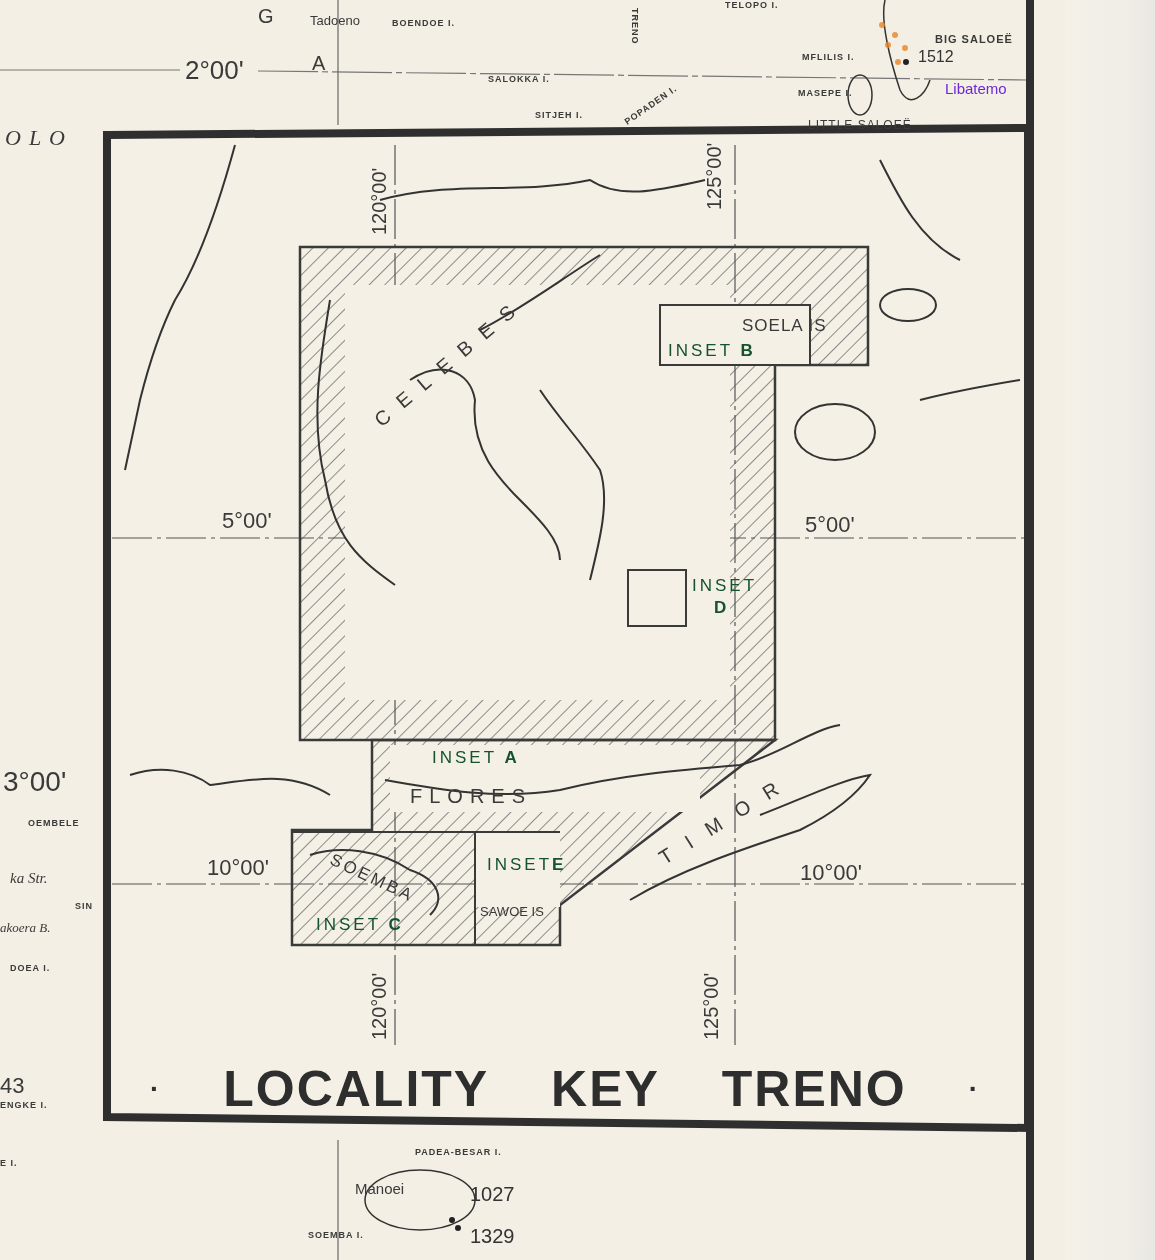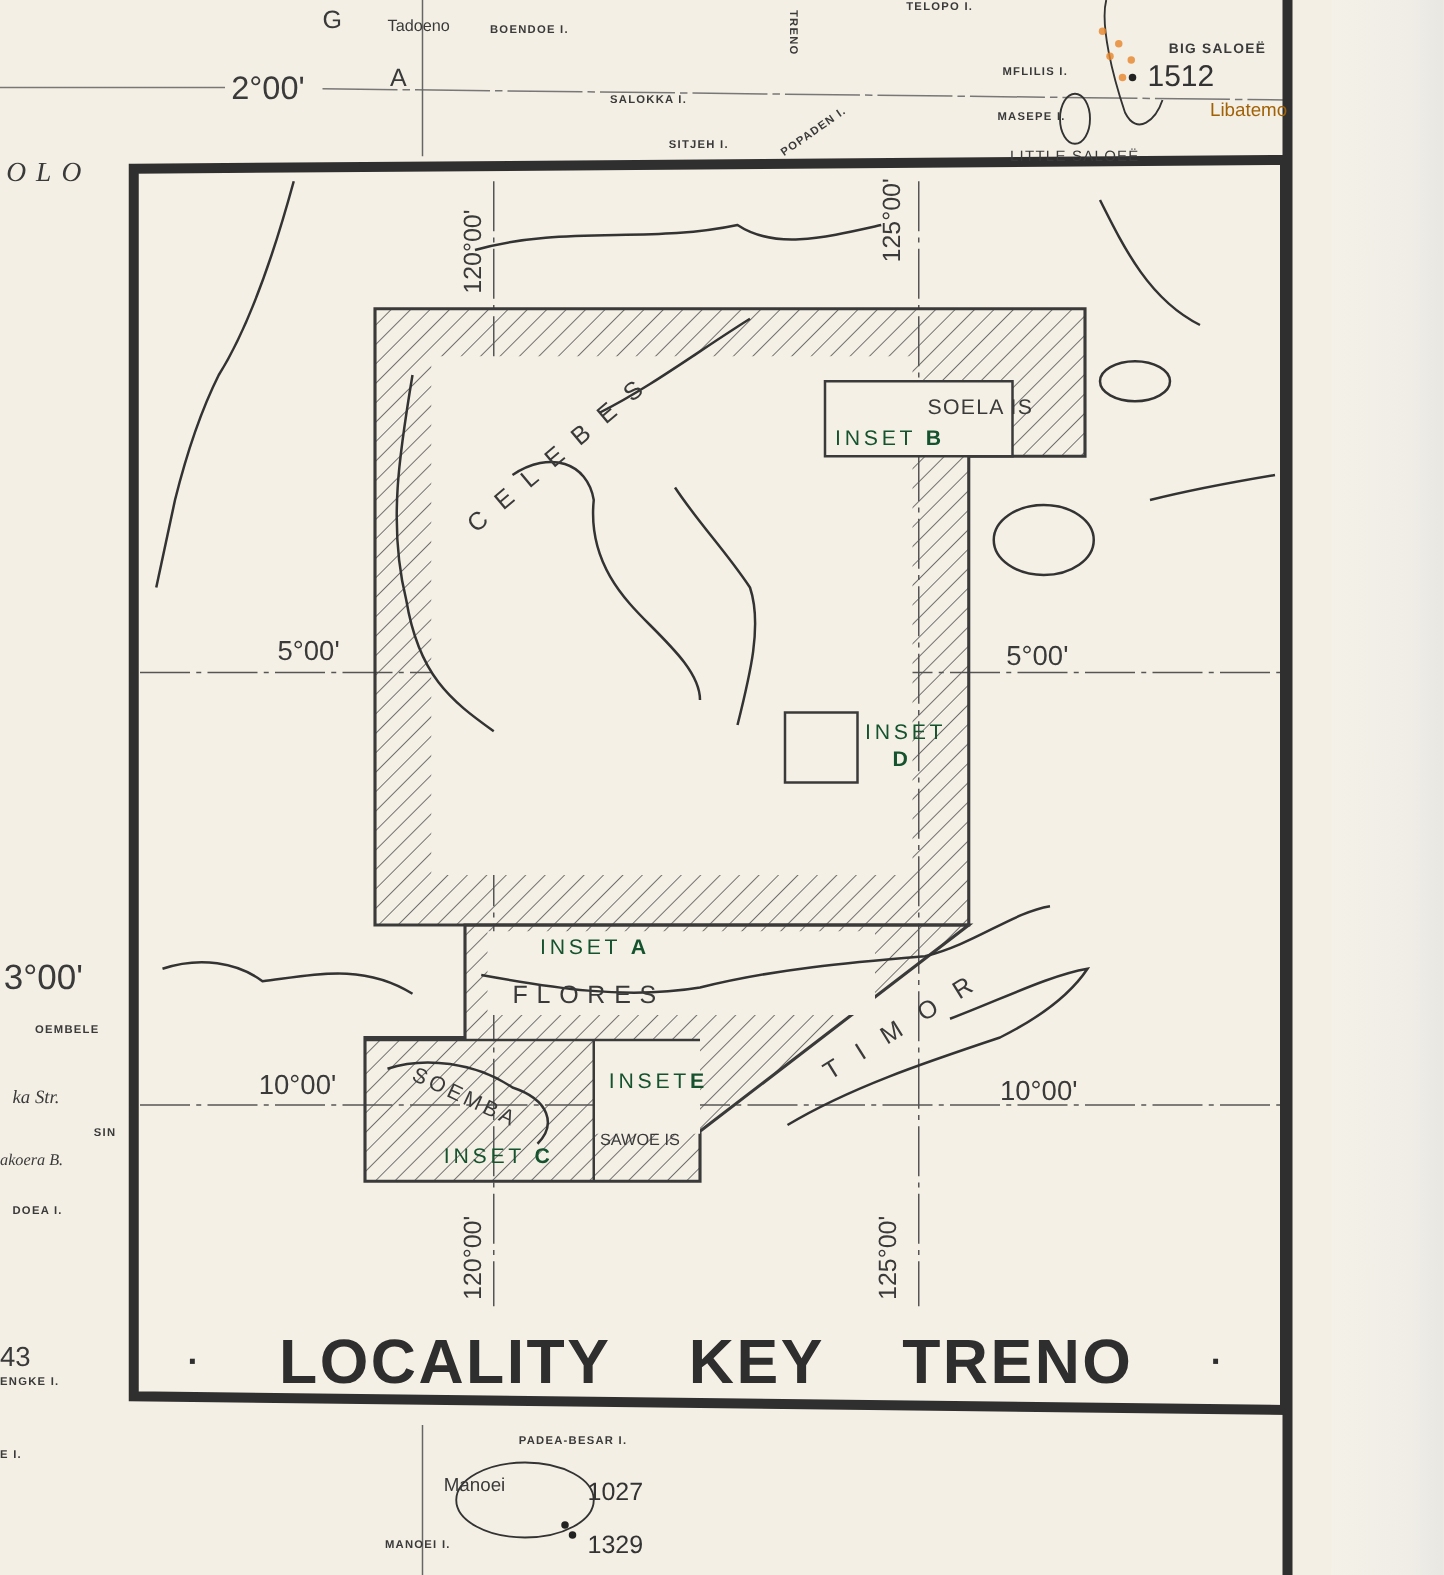--- a/index.html
+++ b/index.html
@@ -2,21 +2,21 @@
 <html><head>
 <meta charset="utf-8">
 <style>
   html,body{margin:0;padding:0;}
   body{width:1155px;height:1260px;position:relative;overflow:hidden;background:#f3efe4;font-family:"Liberation Sans",sans-serif;color:#333;}
   .paper-edge{position:absolute;right:0;top:0;width:90px;height:1260px;background:linear-gradient(90deg,#f4f1e8,#efede6 70%,#e9e7e2);}
   svg.map{position:absolute;left:0;top:0;}
   .lbl{position:absolute;white-space:nowrap;color:#3a3a3a;}
   .small{font-size:9px;font-weight:bold;letter-spacing:1px;}
   .coord{font-family:"Liberation Sans",sans-serif;font-size:22px;color:#3a3a3a;}
-  .num{font-size:24px;color:#333;}
+  .num{font-size:16px;color:#333;}
   .title{position:absolute;left:150px;top:1060px;width:830px;font-size:50px;font-weight:bold;color:#2e2e2e;letter-spacing:2px;display:flex;justify-content:space-between;align-items:center;}
   .title .dot{font-size:28px;}
   .inset{position:absolute;font-size:17px;letter-spacing:3px;color:#14532d;}
   .vert{transform:rotate(-90deg);transform-origin:left top;}
 </style>
 </head>
 <body>
 
 <div class="paper-edge"></div>
 
@@ -92,57 +92,57 @@
 <div class="lbl small" style="left:392px;top:18px;">BOENDOE I.</div>
 <div class="lbl small" style="left:488px;top:74px;">SALOKKA I.</div>
 <div class="lbl small" style="left:535px;top:110px;">SITJEH I.</div>
 <div class="lbl small" style="left:620px;top:100px;transform:rotate(-35deg);">POPADEN I.</div>
 <div class="lbl small" style="left:640px;top:8px;transform:rotate(90deg);transform-origin:left top;">TRENO</div>
 <div class="lbl small" style="left:725px;top:0px;">TELOPO I.</div>
 <div class="lbl small" style="left:802px;top:52px;text-align:right;">MFLILIS I.</div>
 <div class="lbl small" style="left:798px;top:88px;">MASEPE I.</div>
 <div class="lbl" style="left:808px;top:118px;font-size:12px;letter-spacing:1px;">LITTLE SALOEË</div>
 <div class="lbl small" style="left:935px;top:33px;font-size:11px;">BIG SALOEË</div>
-<div class="lbl" style="left:945px;top:80px;font-size:15px;color:#a16207;margin-left:23px;">Libatemo</div>
+<div class="lbl" style="left:945px;top:80px;font-size:15px;color:#6d28d9;">Libatemo</div>
 <div class="lbl num" style="left:918px;top:48px;">1512</div>
 
 <div class="lbl coord" style="left:3px;top:766px;font-size:28px;">3°00'</div>
 <div class="lbl small" style="left:28px;top:818px;">OEMBELE</div>
 <div class="lbl small" style="left:75px;top:853px;margin-top:48px;">SIN</div>
 <div class="lbl" style="left:10px;top:870px;font-size:15px;font-style:italic;font-family:'Liberation Serif',serif;">ka Str.</div>
 <div class="lbl" style="left:0px;top:920px;font-size:13px;font-style:italic;font-family:'Liberation Serif',serif;">akoera B.</div>
 <div class="lbl small" style="left:10px;top:963px;">DOEA I.</div>
 <div class="lbl" style="left:0px;top:1073px;font-size:22px;">43</div>
 <div class="lbl small" style="left:0px;top:1100px;">ENGKE I.</div>
 <div class="lbl small" style="left:0px;top:1158px;">E I.</div>
 
 <div class="lbl small" style="left:415px;top:1147px;">PADEA-BESAR I.</div>
 <div class="lbl" style="left:355px;top:1180px;font-size:15px;">Manoei</div>
-<div class="lbl small" style="left:308px;top:1230px;">MANOEI I.</div>
+<div class="lbl small" style="left:308px;top:1230px;">SOEMBA I.</div>
 <div class="lbl num" style="left:470px;top:1183px;font-size:20px;">1027</div>
 <div class="lbl num" style="left:470px;top:1225px;font-size:20px;">1329</div>
 
 <div class="lbl coord vert" style="left:368px;top:235px;font-size:20px;">120°00'</div>
 <div class="lbl coord vert" style="left:703px;top:210px;font-size:20px;">125°00'</div>
 <div class="lbl coord vert" style="left:368px;top:1040px;font-size:20px;">120°00'</div>
 <div class="lbl coord vert" style="left:700px;top:1040px;font-size:20px;">125°00'</div>
 <div class="lbl coord" style="left:222px;top:508px;">5°00'</div>
 <div class="lbl coord" style="left:805px;top:512px;">5°00'</div>
 <div class="lbl coord" style="left:207px;top:855px;">10°00'</div>
 <div class="lbl coord" style="left:800px;top:860px;">10°00'</div>
 
 <div class="lbl" style="left:355px;top:350px;font-size:20px;letter-spacing:14px;transform:rotate(-40deg);">CELEBES</div>
 <div class="lbl" style="left:410px;top:785px;font-size:20px;letter-spacing:7px;">FLORES</div>
 <div class="lbl" style="left:655px;top:850px;font-size:20px;letter-spacing:18px;transform:rotate(-32deg);transform-origin:left top;">TIMOR</div>
 <div class="lbl" style="left:335px;top:850px;font-size:17px;letter-spacing:3px;transform:rotate(25deg);transform-origin:left top;">SOEMBA</div>
 
 <div class="inset" style="left:432px;top:748px;"><span>INSET</span> <b>A</b></div>
 <div class="inset" style="left:668px;top:341px;"><span>INSET</span> <b>B</b></div>
 <div class="lbl" style="left:742px;top:316px;font-size:17px;letter-spacing:1px;">SOELA IS</div>
-<div class="inset" style="left:316px;top:915px;margin-left:39px;"><span>INSET</span> <b>C</b></div>
+<div class="inset" style="left:316px;top:915px;"><span>INSET</span> <b>C</b></div>
 <div class="inset" style="left:692px;top:575px;line-height:22px;"><span>INSET</span><br><b style="margin-left:22px;">D</b></div>
 <div class="inset" style="left:487px;top:855px;"><span>INSET</span><b>E</b></div>
 <div class="lbl" style="left:480px;top:903px;font-size:13px;width:70px;line-height:18px;">SAWOE IS</div>
 
 <div class="title">
   <span class="dot">·</span>
   <span>LOCALITY</span>
   <span>KEY</span>
   <span>TRENO</span>
   <span class="dot">·</span>

